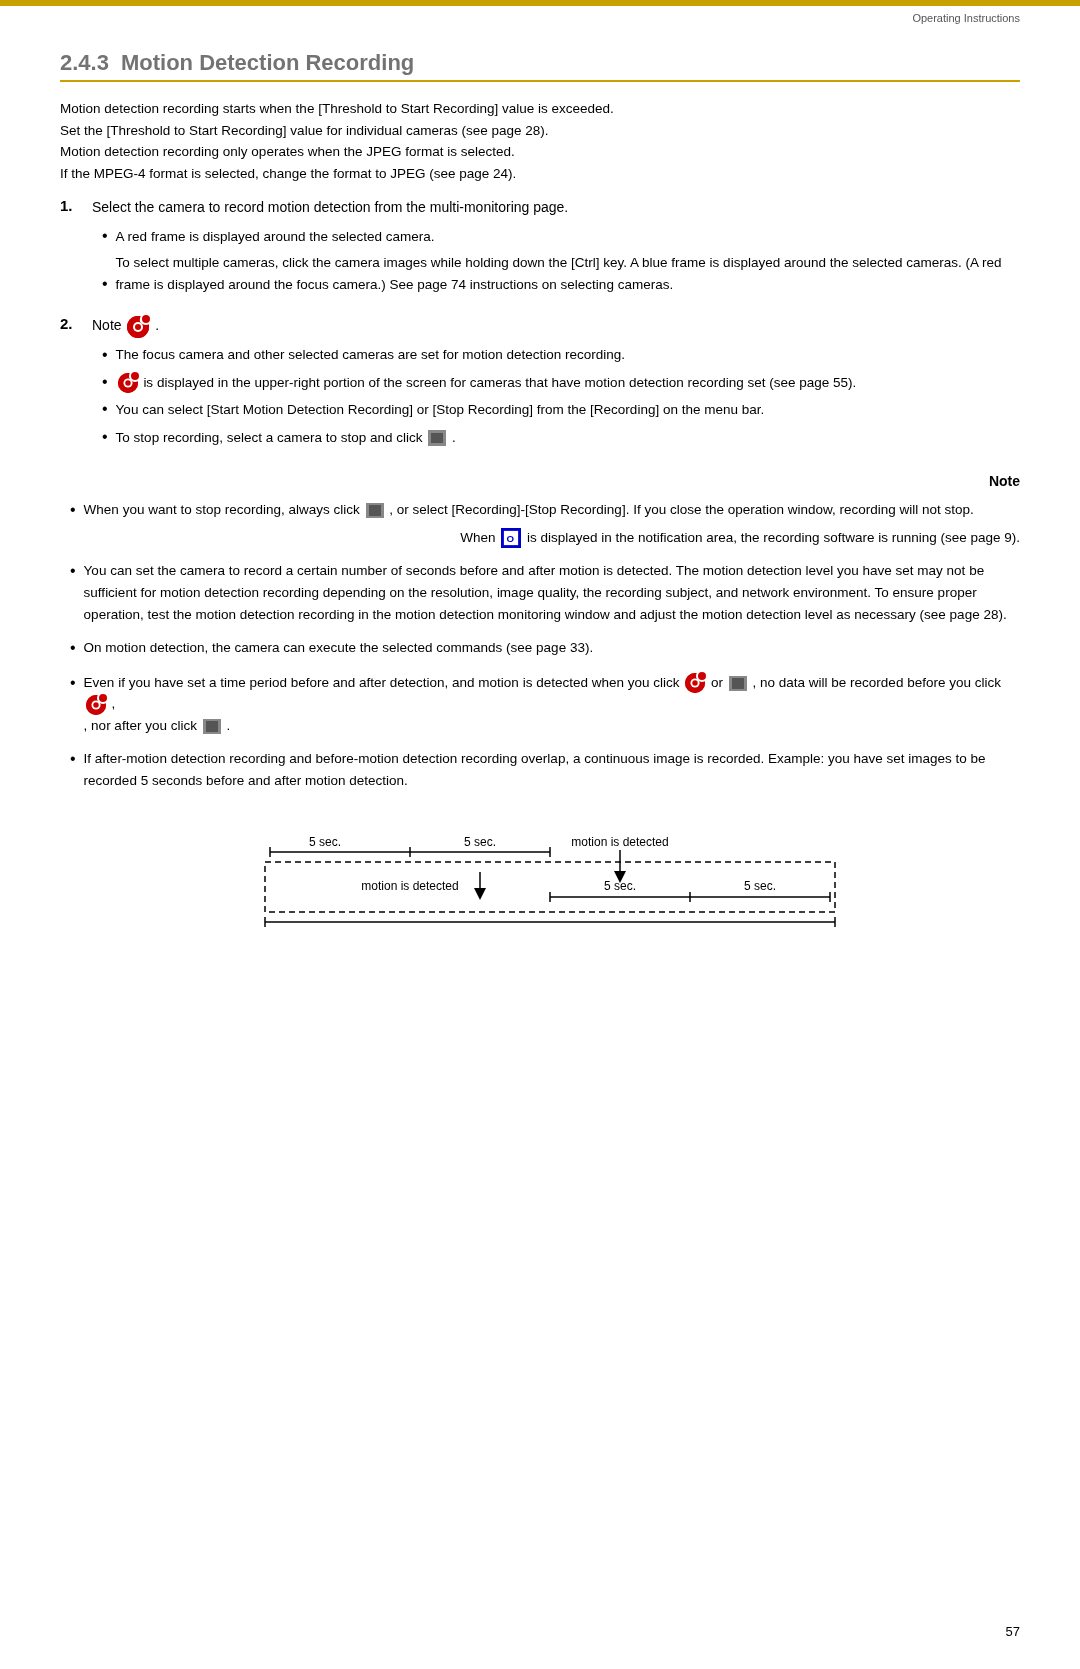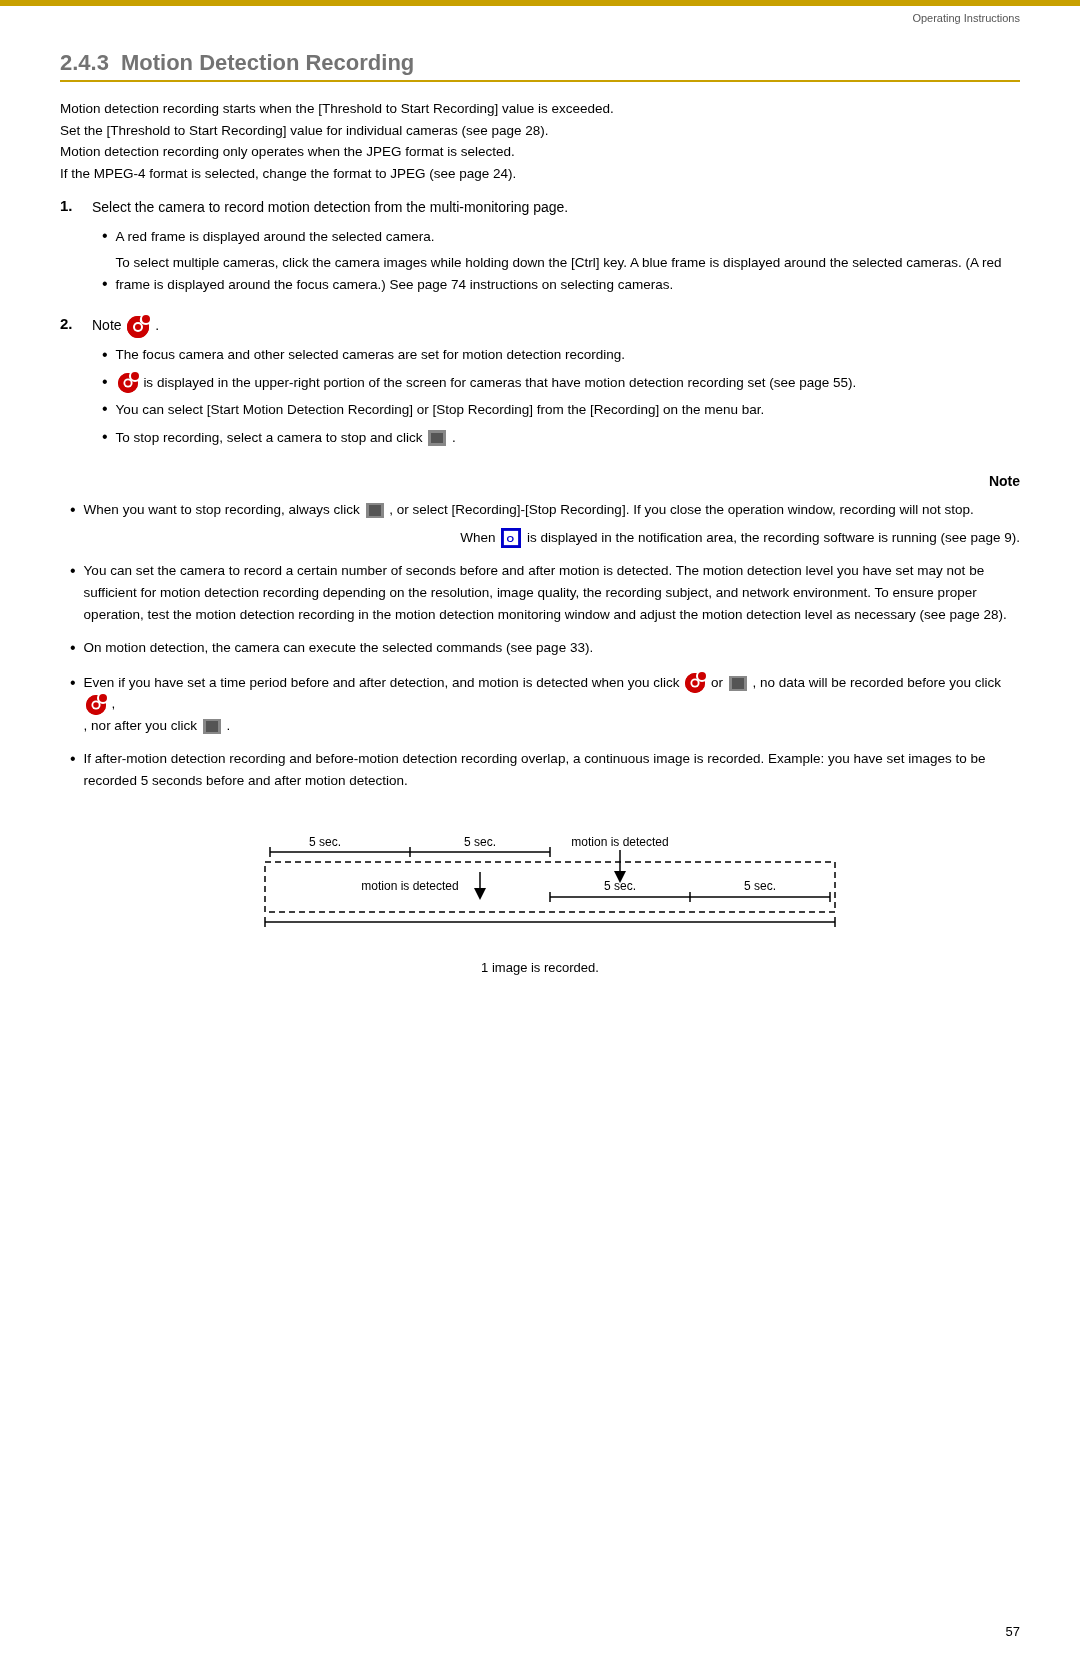--- a/index.html
+++ b/index.html
@@ -433,18 +433,17 @@
       <line x1="25" y1="100" x2="595" y2="100" stroke="black" stroke-width="1.5"></line>
       <line x1="25" y1="95" x2="25" y2="105" stroke="black" stroke-width="1.5"></line>
       <line x1="595" y1="95" x2="595" y2="105" stroke="black" stroke-width="1.5"></line>
 
       <defs>
         <marker id="arrow" markerWidth="8" markerHeight="8" refX="4" refY="4" orient="auto">
           <path d="M0,0 L8,4 L0,8 Z" fill="black"></path>
         </marker>
       </defs>
     </svg>
-    <div class="diagram-label">1 image is recorded.</div>
   </div>
 
 </div>
 
 <div class="page-number">57</div>
 
 </body></html>

